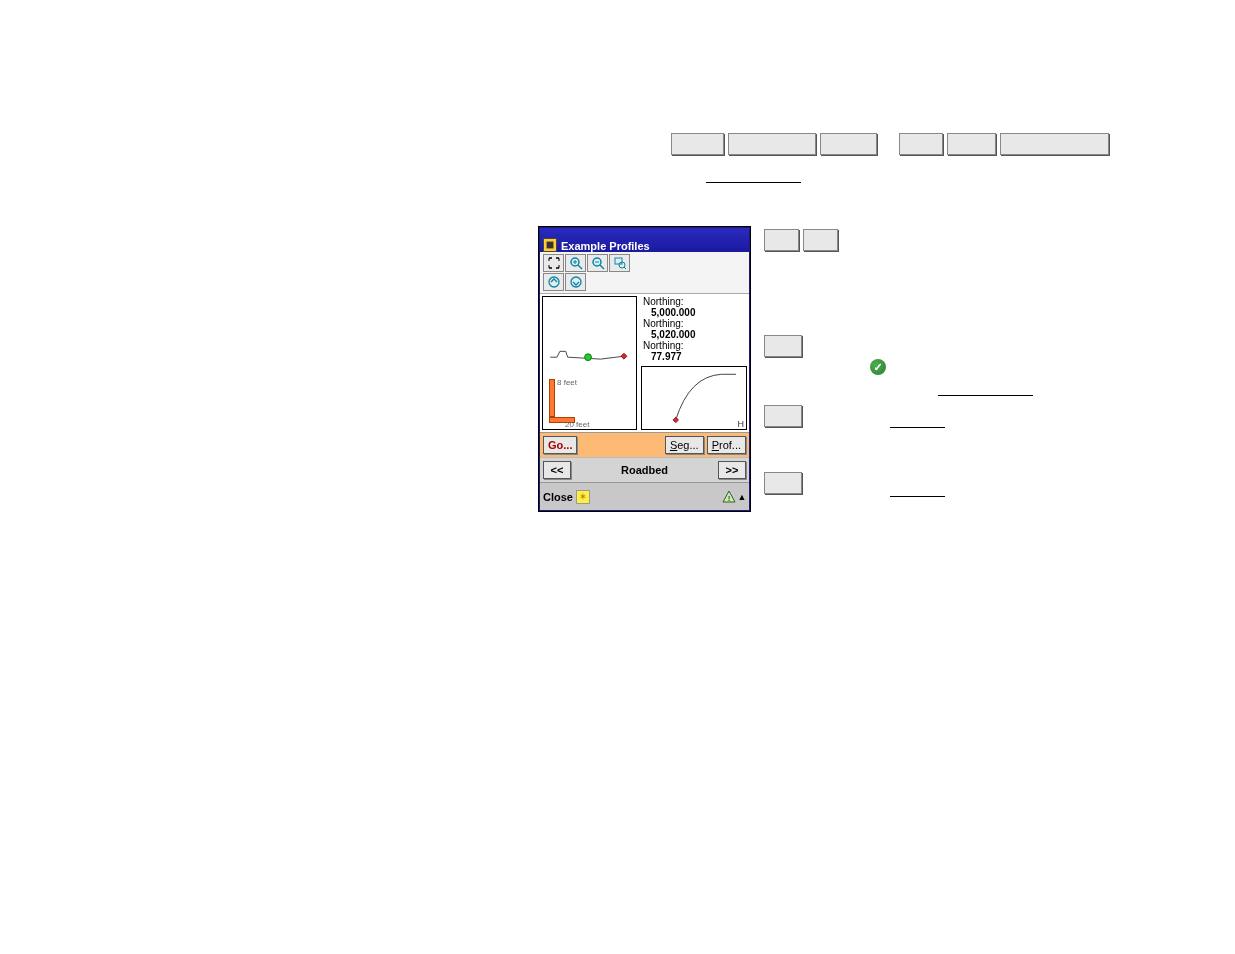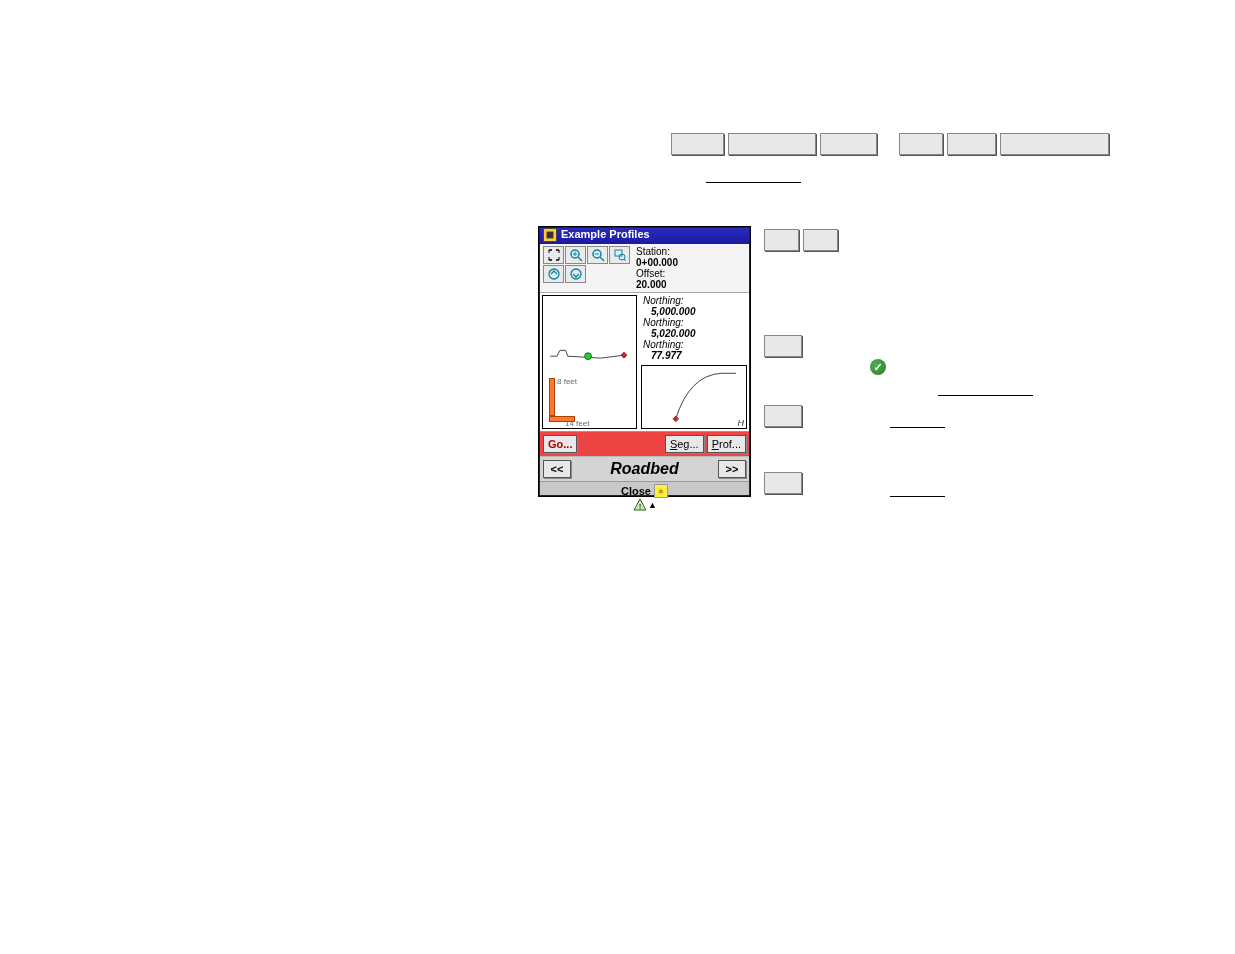--- a/index.html
+++ b/index.html
@@ -62,26 +62,26 @@
   .window {
     position: absolute;
     top: 227px;
     left: 539px;
     width: 211px;
     border: 1px solid #1a1a7a;
     background: #fff;
     box-shadow: 0 0 0 1px #000;
   }
   .titlebar {
-    height: 16px;
+    height: 24px;
     background: linear-gradient(#2a2abf, #1a1a9f);
     color: #fff;
     font-weight: bold;
     display: flex;
-    align-items: flex-start;
+    align-items: flex-end;
     padding: 0 3px;
     font-size: 11px;
     gap: 4px;
   }
   .titlebar .app-icon {
     width: 14px;
     height: 14px;
     background: #ffcc33;
     border: 1px solid #444;
     display: flex;
@@ -133,21 +133,20 @@
     width: 95px;
     border: 1px solid #000;
     margin: 2px;
     position: relative;
     background: #ffffff;
   }
   .right-col {
     flex: 1;
     display: flex;
     flex-direction: column;
-    font-style: italic;
   }
   .info-extra {
     font-size: 10px;
     line-height: 11px;
     padding: 2px 4px;
   }
   .info-extra .val { font-weight: bold; margin-left: 8px; }
   .cross-view {
     flex: 1;
     border: 1px solid #000;
@@ -156,21 +155,21 @@
     background: #fff;
   }
   .cross-view .hlbl { position: absolute; right: 2px; bottom: 0px; font-size: 9px; color: #333; }
 
   .btn-row {
     display: flex;
     justify-content: space-between;
     align-items: center;
     padding: 3px;
     gap: 3px;
-    background: #ef4444;
+    background: #fdba74;
     border-top: 1px solid #999;
   }
   .btn {
     height: 18px;
     font-size: 11px;
     border: 1px solid #555;
     background: #e8e8e8;
     padding: 0 4px;
     display: flex;
     align-items: center;
@@ -183,31 +182,30 @@
 
   .nav-row {
     display: flex;
     justify-content: space-between;
     align-items: center;
     padding: 3px;
     gap: 3px;
     background: #d4d4d4;
     border-top: 1px solid #bbb;
   }
-  .nav-row .center { flex: 1; text-align: center; font-weight: bold; font-size: 16px; font-style: italic; }
+  .nav-row .center { flex: 1; text-align: center; font-weight: bold; font-size: 11px; }
 
   .status-row {
     display: flex;
     justify-content: space-between;
     align-items: center;
     padding: 2px 3px;
     background: #c8c8c8;
     border-top: 1px solid #999;
-    height: 14px;
-    flex-direction: column;
+    height: 28px;
   }
   .status-row .close { font-weight: bold; font-size: 11px; }
   .status-row .star {
     width: 14px; height: 14px; background: #ffee44; border: 1px solid #999;
     display: flex; align-items: center; justify-content: center; font-size: 10px; color: #b8860b;
   }
   .status-row .right { display: flex; align-items: center; gap: 2px; }
   .status-row .warn {
     width: 14px; height: 14px; display: flex; align-items: center; justify-content: center;
   }
@@ -316,40 +314,34 @@
       </div>
       <div class="tbtn">
         <svg viewBox="0 0 14 14">
             <circle cx="7" cy="7" r="5" stroke="#08a" fill="none" stroke-width="1.3"></circle>
             <polyline points="4,7 7,10 10,7" stroke="#08a" fill="none" stroke-width="1.3"></polyline>
           </svg>
       </div>
       <div class="tbtn empty"></div>
       <div class="tbtn empty"></div>
     </div>
-    <div class="info-panel">
-      <div class="label">Station:</div>
-      <div class="val">0+00.000</div>
-      <div class="label">Offset:</div>
-      <div class="val">20.000</div>
-    </div>
   </div>
 
   <div class="main-area">
     <div class="plan-view">
       <svg viewBox="0 0 93 136" style="position:absolute;inset:0;width:100%;height:100%">
 
         <polyline points="6,62 13,62 16,56 22,56 24,62 58,64 82,61" stroke="#444" fill="none" stroke-width="1"></polyline>
         <circle cx="45" cy="62" r="3.5" fill="#22cc33" stroke="#117711"></circle>
         <polygon points="82,58 85,61 82,64 79,61" fill="#dd2233" stroke="#881111"></polygon>
       </svg>
       <div class="scale-v"></div>
       <div class="scale-v-lbl">8 feet</div>
       <div class="scale-h"></div>
-      <div class="scale-h-lbl">14 feet</div>
+      <div class="scale-h-lbl">20 feet</div>
     </div>
     <div class="right-col">
       <div class="info-extra">
         <div class="label">Northing:</div>
         <div class="val">5,000.000</div>
         <div class="label">Northing:</div>
         <div class="val">5,020.000</div>
         <div class="label">Northing:</div>
         <div class="val">77.977</div>
       </div>

